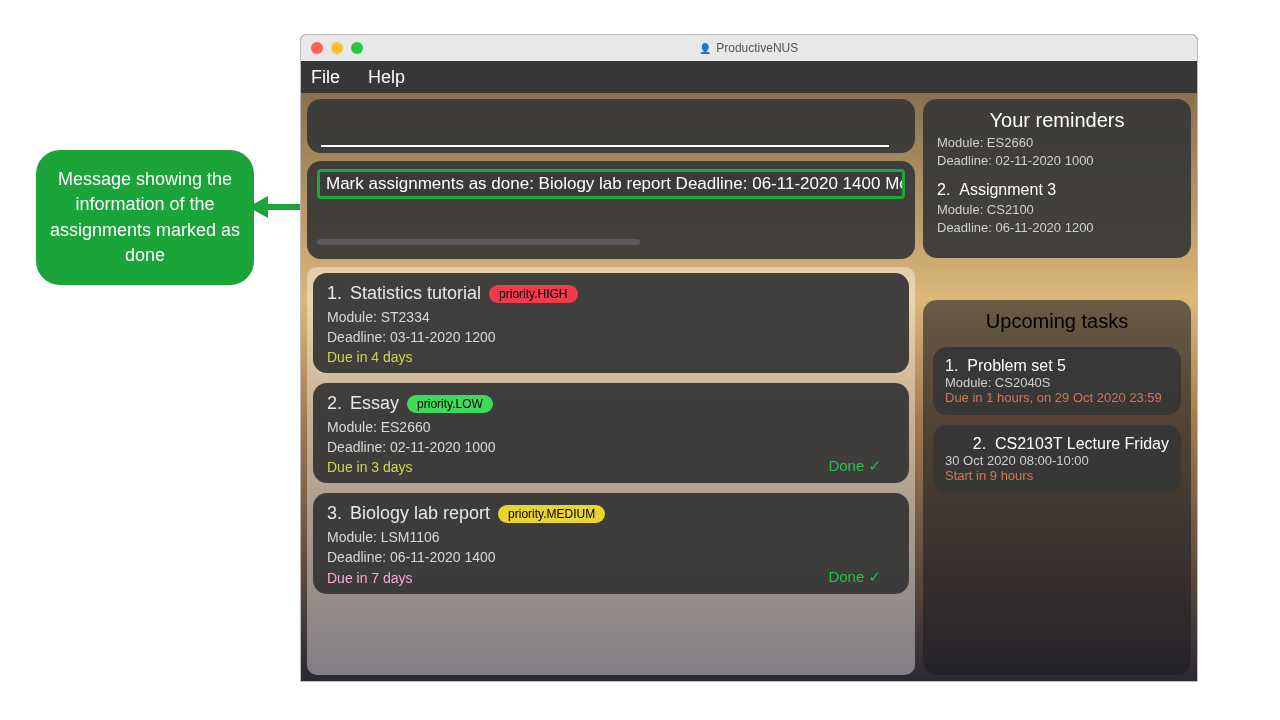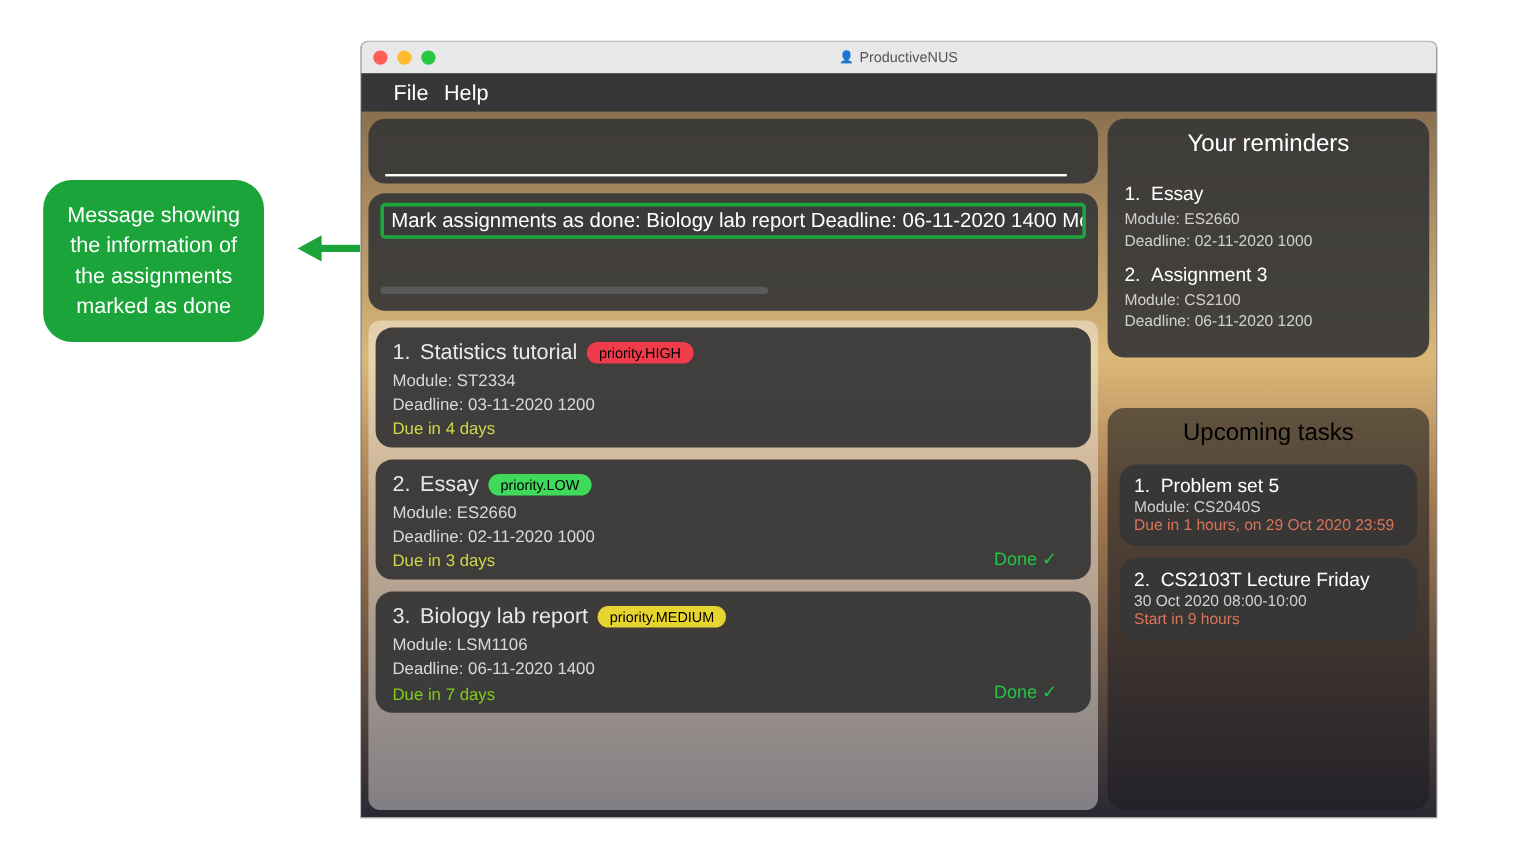--- a/index.html
+++ b/index.html
@@ -3,21 +3,21 @@
 <meta charset="utf-8">
 <style>
   * { margin: 0; padding: 0; box-sizing: border-box; font-family: -apple-system, Helvetica, Arial, sans-serif; }
   body { width: 1280px; height: 720px; background: #fff; position: relative; overflow: hidden; }
   
   
   .callout {
     position: absolute;
     left: 36px;
     top: 150px;
-    width: 184px;
+    width: 218px;
     height: 135px;
     background: #1aa43a;
     border-radius: 24px;
     color: #fff;
     font-size: 18px;
     text-align: center;
     display: flex;
     align-items: center;
     justify-content: center;
     padding: 12px;
@@ -66,22 +66,21 @@
     font-size: 12px; color: #555; display: flex; align-items: center; justify-content: center; gap: 4px;
   }
   .titlebar-title .app-icon { font-size: 10px; }
 
   .menubar {
     height: 32px;
     background: #373737;
     display: flex;
     align-items: center;
     padding-left: 10px;
-    gap: 13px;
-    margin-left: 17px;
+    gap: 28px;
   }
   .menubar span { color: #fff; font-size: 18px; }
 
   .app-body {
     position: relative;
     height: calc(100% - 58px);
     background: linear-gradient(to bottom, #8a7050 0%, #dbb87a 35%, #a57c50 55%, #2b2833 100%);
     padding: 6px;
     display: flex;
     gap: 8px;
@@ -128,29 +127,29 @@
   .card {
     background: rgba(55,55,55,0.95);
     border-radius: 14px;
     padding: 10px 14px 8px 14px;
     color: #e8e8e8;
     position: relative;
   }
   .card .title-row { font-size: 18px; display:flex; align-items:center; gap:8px; margin-bottom:4px; }
   .card .meta { font-size: 14px; line-height: 1.4; color: #d8d8d8; }
   .card .due { font-size: 14px; color: #cfd84a; margin-top: 2px;}
-  .card .due.white { color: #84cc16; }
+  .card .due.white { color: #f9a8d4; }
   .badge { font-size: 12px; padding: 2px 10px; border-radius: 10px; color:#000; }
   .badge.high { background: #ef3b4a; color:#000; }
   .badge.low { background: #3fd95b; color:#000; }
   .badge.med { background: #e8d42f; color:#000; }
   .done-mark { position:absolute; right:28px; bottom:8px; color:#22c545; font-size:15px; }
 
   
-  .r-title { text-align:center; font-size:20px; margin-bottom:22px; }
+  .r-title { text-align:center; font-size:20px; margin-bottom:2px; }
   .mini { margin-bottom: 12px; }
   .mini .t { font-size: 16px; margin-bottom:2px; }
   .mini .s { font-size: 13px; color:#d0d0d0; line-height:1.35; }
   .upcoming { flex:1; display:flex; flex-direction:column; gap:10px; background: rgba(30,30,35,0.6); border-radius:14px; padding:10px;margin-top:32px;}
   .upcoming .r-title { margin-bottom: 4px;}
   .sm-card { background: rgba(55,55,55,0.95); border-radius:14px; padding:10px 12px; }
 </style>
 </head>
 <body>
 
@@ -231,39 +230,38 @@
           <div class="done-mark">Done ✓</div>
         </div>
 
       </div>
     </div>
 
     <div class="right-col">
       <div class="panel">
         <div class="r-title">Your reminders</div>
         <div class="mini">
-          <div class="t"><span>1.</span>&nbsp;&nbsp;<span>Essay</span></div>
           <div class="s">Module: ES2660</div>
           <div class="s">Deadline: 02-11-2020 1000</div>
         </div>
         <div class="mini">
           <div class="t"><span>2.</span>&nbsp;&nbsp;<span>Assignment 3</span></div>
           <div class="s">Module: CS2100</div>
           <div class="s">Deadline: 06-11-2020 1200</div>
         </div>
       </div>
 
       <div class="upcoming">
         <div class="r-title">Upcoming tasks</div>
         <div class="sm-card">
           <div class="t" style="font-size:16px;color:#fff;"><span>1.</span>&nbsp;&nbsp;<span>Problem set 5</span></div>
           <div class="s" style="font-size:13px;color:#d0d0d0;">Module: CS2040S</div>
           <div class="warn" style="font-size:13px;color:#d9735a;">Due in 1 hours, on 29 Oct 2020 23:59</div>
         </div>
         <div class="sm-card">
-          <div class="t" style="font-size:16px;color:#fff;"><span>2.</span>&nbsp;&nbsp;<span>CS2103T Lecture Friday</span></div>
+          <div class="t" style="font-size:16px;color:#fff;text-align:right;"><span>2.</span>&nbsp;&nbsp;<span>CS2103T Lecture Friday</span></div>
           <div class="s" style="font-size:13px;color:#d0d0d0;">30 Oct 2020 08:00-10:00</div>
           <div class="warn" style="font-size:13px;color:#d9735a;">Start in 9 hours</div>
         </div>
       </div>
     </div>
   </div>
 </div>
 
 </body></html>

